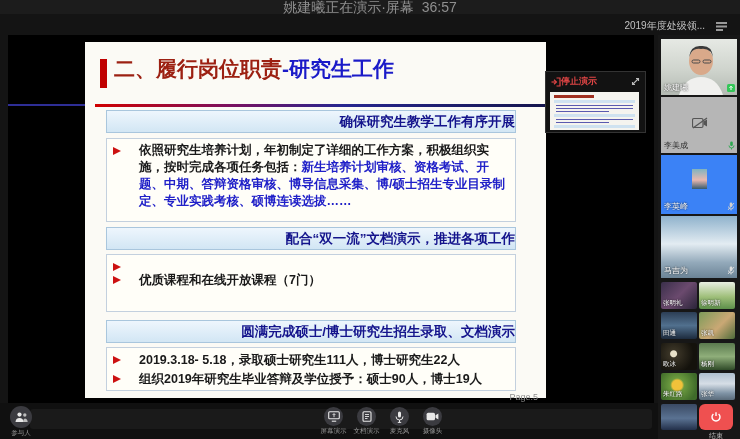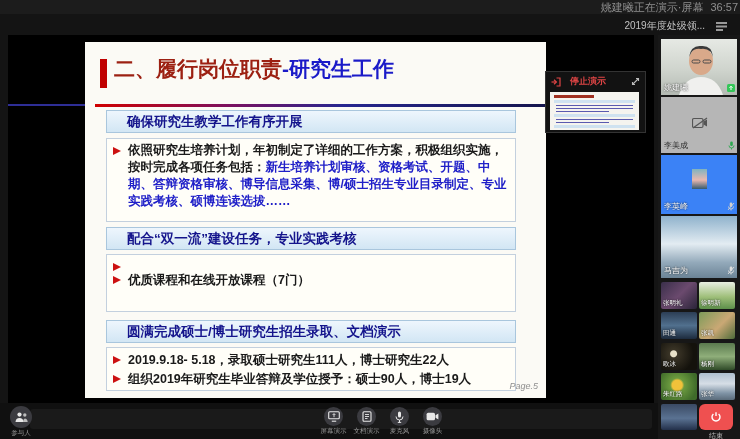--- a/index.html
+++ b/index.html
@@ -1,50 +1,50 @@
 <!DOCTYPE html>
 <html><head>
 <meta charset="utf-8">
 <style>
   html,body{margin:0;padding:0;background:#000;}
   .screen{position:relative;width:740px;height:439px;background:#141414;overflow:hidden;
           font-family:"Liberation Sans",sans-serif;}
   
   .topbar{position:absolute;top:0;left:0;width:100%;height:14px;background:#1c1c1c;
-          text-align:right;font-size:11px;line-height:14px;color:#8f8f8f;}
+          text-align:center;font-size:14px;line-height:14px;color:#8f8f8f;}
   .topbar span{margin:0 2px;}
   .session{position:absolute;top:19px;right:13px;display:flex;align-items:center;gap:11px;
            color:#c2c2c2;font-size:10px;}
   
   .stage{position:absolute;left:8px;top:35px;width:646px;height:436px;background:#000;}
   .ext-line{position:absolute;left:0;top:69px;width:77px;height:2px;background:#2e2e96;}
   .slide{position:absolute;left:77px;top:7px;width:461px;height:356px;background:#fbfaf5;}
   .title-accent{position:absolute;left:15px;top:17px;width:7px;height:29px;background:#c00000;}
   .slide-title{position:absolute;left:29px;top:13px;font-size:21px;font-weight:bold;white-space:nowrap;}
   .slide-title .t-main{color:#9c2012;}
   .slide-title .t-sub{color:#1a1ac8;}
   .title-rule{position:absolute;left:10px;top:62px;width:451px;height:3px;
               background:linear-gradient(90deg,#d00000 0%,#7a1060 30%,#262690 55%,#15154d 100%);}
   .sec-header{position:absolute;left:21px;width:410px;height:23px;box-sizing:border-box;
               background:linear-gradient(180deg,#eef6fd 0%,#d2e6f4 100%);
               border:1px solid #a9c6dd;color:#14148c;font-weight:bold;font-size:13.5px;
-              line-height:22px;padding-left:20px;}
+              line-height:22px;padding-left:20px;text-align:right;}
   .sec-body{position:absolute;left:21px;width:410px;box-sizing:border-box;background:#fffef8;
             border:1px solid #c3d0de;padding:3px 6px 2px 6px;font-size:12.5px;font-weight:bold;color:#1a1a1a;}
-  .bullet{display:flex;gap:7px;align-items:flex-start;}
+  .bullet{display:flex;gap:18px;align-items:flex-start;}
   .tri{flex:0 0 auto;width:0;height:0;border-left:8px solid #cc1111;
        border-top:4.5px solid transparent;border-bottom:4.5px solid transparent;margin-top:5px;}
   .b17 .btext{line-height:17px;}
   .b19 .btext{line-height:19px;}
   .btext .blue{color:#2020c8;}
-  .page-label{position:absolute;right:8px;top:339px;font-size:9px;font-style:italic;color:#8f8f8f;padding-left:18px;}
+  .page-label{position:absolute;right:8px;top:350px;font-size:9px;color:#8f8f8f;padding-left:18px;}
   
   .mini{position:absolute;left:545px;top:71px;width:101px;height:62px;background:#121212;
         border:1px solid #333;z-index:6;box-sizing:border-box;}
-  .mini-head{height:19px;display:flex;align-items:center;gap:9px;padding:0 5px;}
+  .mini-head{height:19px;display:flex;align-items:center;gap:0;padding:0 5px;}
   .mini-stop-label{color:#e04545;font-size:9px;font-weight:bold;white-space:nowrap;}
   .mini-expand{margin-left:auto;}
   .mini-body{position:absolute;left:4px;top:20px;width:89px;height:38px;background:#f5f4ef;overflow:hidden;}
   .m-title{height:3px;width:45%;background:#a03020;margin:3px 4px 2px;}
   .m-bar{height:3px;background:#cfe2f0;margin:2px 4px 1px;}
   .m-line{height:1.5px;background:#5a5ab0;margin:1.5px 6px 0;}
   .m-line.short{width:60%;}
   
   .sidebar{position:absolute;left:658px;top:35px;width:82px;height:404px;background:#171717;}
   .tile{position:absolute;left:3px;width:76px;background:#222;overflow:hidden;}
@@ -118,36 +118,36 @@
       <div class="sec-header" style="top:68px;">确保研究生教学工作有序开展</div>
       <div class="sec-body" style="top:96px;height:84px;">
         <div class="bullet b17">
           <span class="tri"></span>
           <span class="btext">
             <span>依照研究生培养计划，年初制定了详细的工作方案，积极组织实施，按时完成各项任务包括：</span><span class="blue">新生培养计划审核、资格考试、开题、中期、答辩资格审核、博导信息采集、博/硕士招生专业目录制定、专业实践考核、硕博连读选拔……</span>
           </span>
         </div>
       </div>
 
-      <div class="sec-header" style="top:185px;">配合“双一流”建设任务，专业实践考核</div>
+      <div class="sec-header" style="top:185px;">配合“双一流”文档演示，推进各项工作</div>
       <div class="sec-body" style="top:212px;height:58px;">
         <div class="bullet b19">
           <span class="tri"></span>
         </div>
         <div class="bullet b19">
           <span class="tri"></span>
           <span class="btext">优质课程和在线开放课程（7门）</span>
         </div>
       </div>
 
       <div class="sec-header" style="top:278px;">圆满完成硕士/博士研究生招生录取、文档演示</div>
       <div class="sec-body" style="top:305px;height:44px;">
         <div class="bullet b19">
           <span class="tri"></span>
-          <span class="btext">2019.9.18- 5.18，录取硕士研究生111人，博士研究生22人</span>
+          <span class="btext">2019.3.18- 5.18，录取硕士研究生111人，博士研究生22人</span>
         </div>
         <div class="bullet b19">
           <span class="tri"></span>
           <span class="btext">组织2019年研究生毕业答辩及学位授予：硕士90人，博士19人</span>
         </div>
       </div>
 
       <div class="page-label">Page.5</div>
     </div>
   </div>

